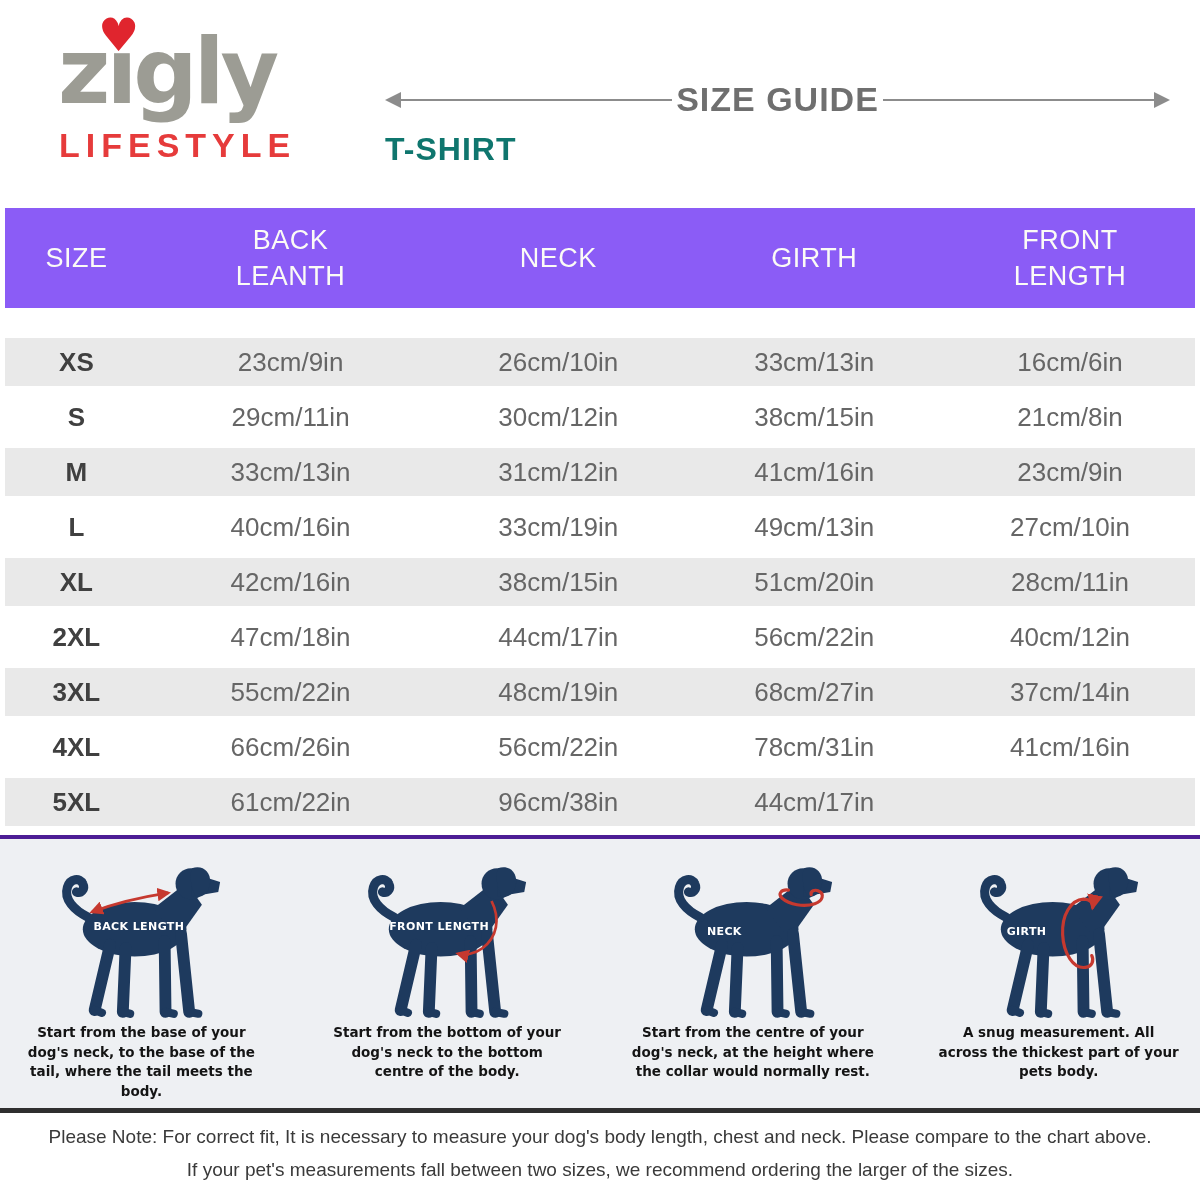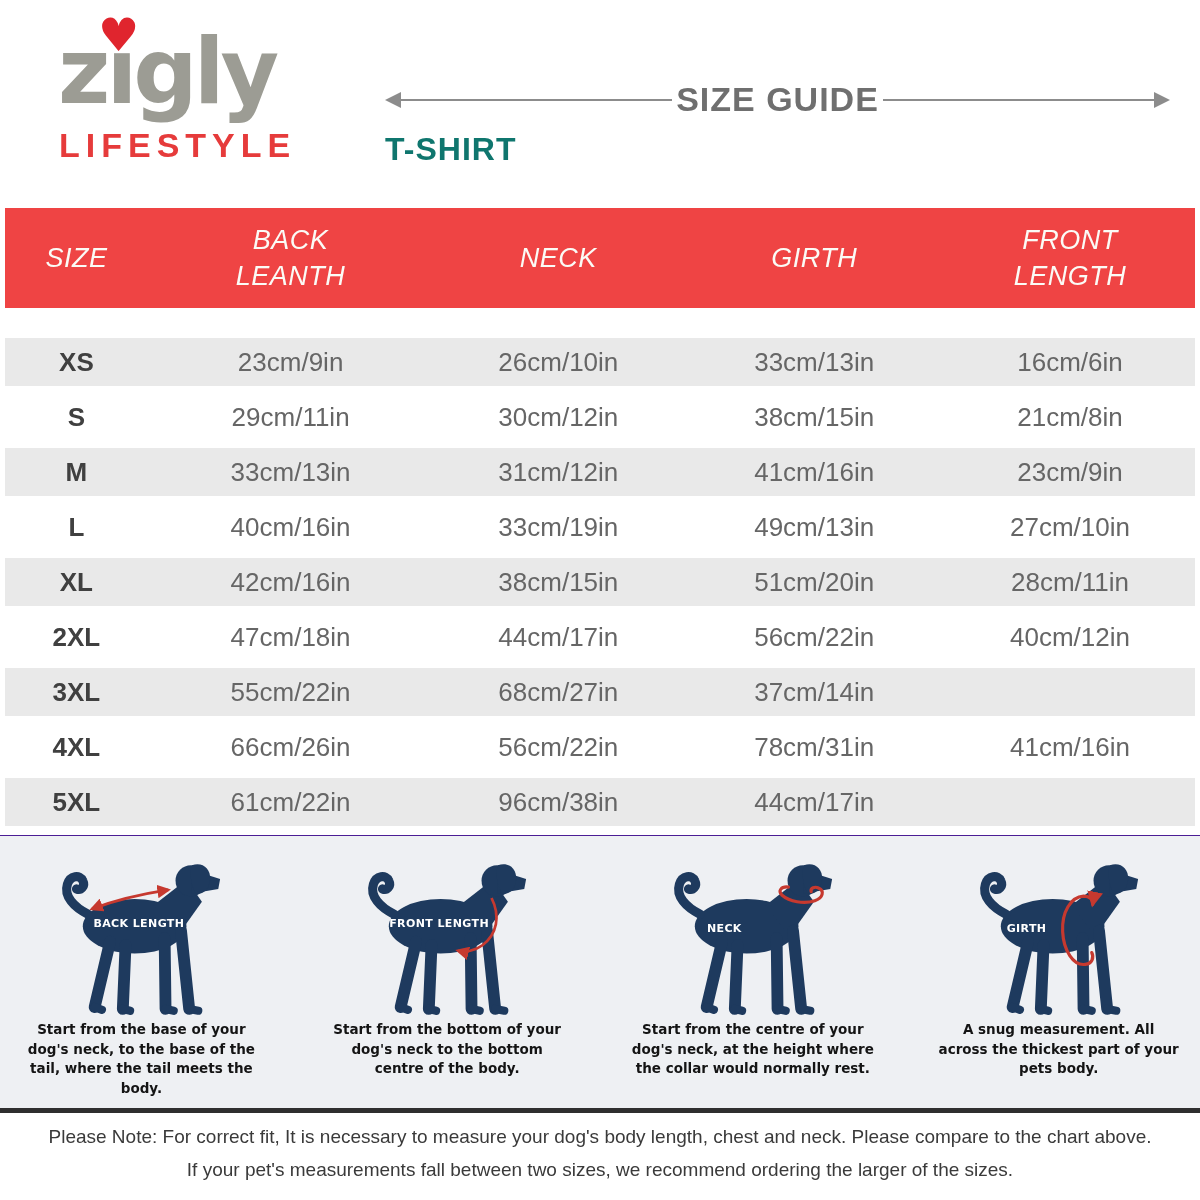--- a/index.html
+++ b/index.html
@@ -28,33 +28,33 @@
   .arrow{flex:1;display:flex;align-items:center;}
   .arrow .line{flex:1;height:2px;background:#8c8c8c;}
   .tri-left{width:0;height:0;border-top:8px solid transparent;border-bottom:8px solid transparent;border-right:16px solid #8c8c8c;}
   .tri-right{width:0;height:0;border-top:8px solid transparent;border-bottom:8px solid transparent;border-left:16px solid #8c8c8c;}
   .title-main{font-size:34px;font-weight:bold;color:#6f6f6f;letter-spacing:1px;white-space:nowrap;}
   .title-sub{text-align:left;font-size:32px;font-weight:bold;color:#0f766e;letter-spacing:1px;margin-top:12px;}
   
   .size-table{position:absolute;left:5px;right:5px;top:208px;}
   .t-header{
     display:grid;grid-template-columns:12% 24% 21% 22% 21%;
-    background:#ef4444;height:100px;align-items:center;font-style:italic;
+    background:#8b5cf6;height:100px;align-items:center;
   }
   .t-header .cell{text-align:center;color:#fbfbf6;font-size:27px;letter-spacing:0.5px;}
   .t-header .cell span{display:inline-block;max-width:150px;line-height:1.35;}
   .t-body{margin-top:30px;display:flex;flex-direction:column;gap:7px;}
   .t-row{display:grid;grid-template-columns:12% 24% 21% 22% 21%;height:48px;align-items:center;}
   .t-row:nth-child(odd){background:#e9e9e9;}
   .t-row .cell{text-align:center;font-size:26px;color:#666666;}
   .t-row .cell.size-cell{color:#404040;font-weight:bold;}
   
   .figures{
     position:absolute;left:0;right:0;top:835px;height:273px;
-    background:#eef0f3;display:flex;border-top:1px solid #4c1d95;gap:23px;
+    background:#eef0f3;display:flex;border-top:4px solid #4c1d95;gap:23px;
   }
   .figure{flex:1;display:flex;flex-direction:column;align-items:center;padding-top:20px;}
   .dog-box{position:relative;width:200px;height:164px;}
   .dog-svg{width:200px;height:164px;display:block;}
   .dog-label{
     position:absolute;color:#ffffff;font-weight:bold;font-size:11px;
     letter-spacing:0.4px;white-space:nowrap;font-family:"DejaVu Sans",sans-serif;
   }
   .caption{
     text-align:center;font-size:13.5px;font-weight:bold;
@@ -162,20 +162,21 @@
     <div class="t-row">
       <div class="cell size-cell">2XL</div>
       <div class="cell">47cm/18in</div>
       <div class="cell">44cm/17in</div>
       <div class="cell">56cm/22in</div>
       <div class="cell">40cm/12in</div>
     </div>
     <div class="t-row">
       <div class="cell size-cell">3XL</div>
       <div class="cell">55cm/22in</div>
+      <div class="cell">48cm/19in</div>
       <div class="cell">68cm/27in</div>
       <div class="cell">37cm/14in</div>
     </div>
     <div class="t-row">
       <div class="cell size-cell">4XL</div>
       <div class="cell">66cm/26in</div>
       <div class="cell">56cm/22in</div>
       <div class="cell">78cm/31in</div>
       <div class="cell">41cm/16in</div>
     </div>

